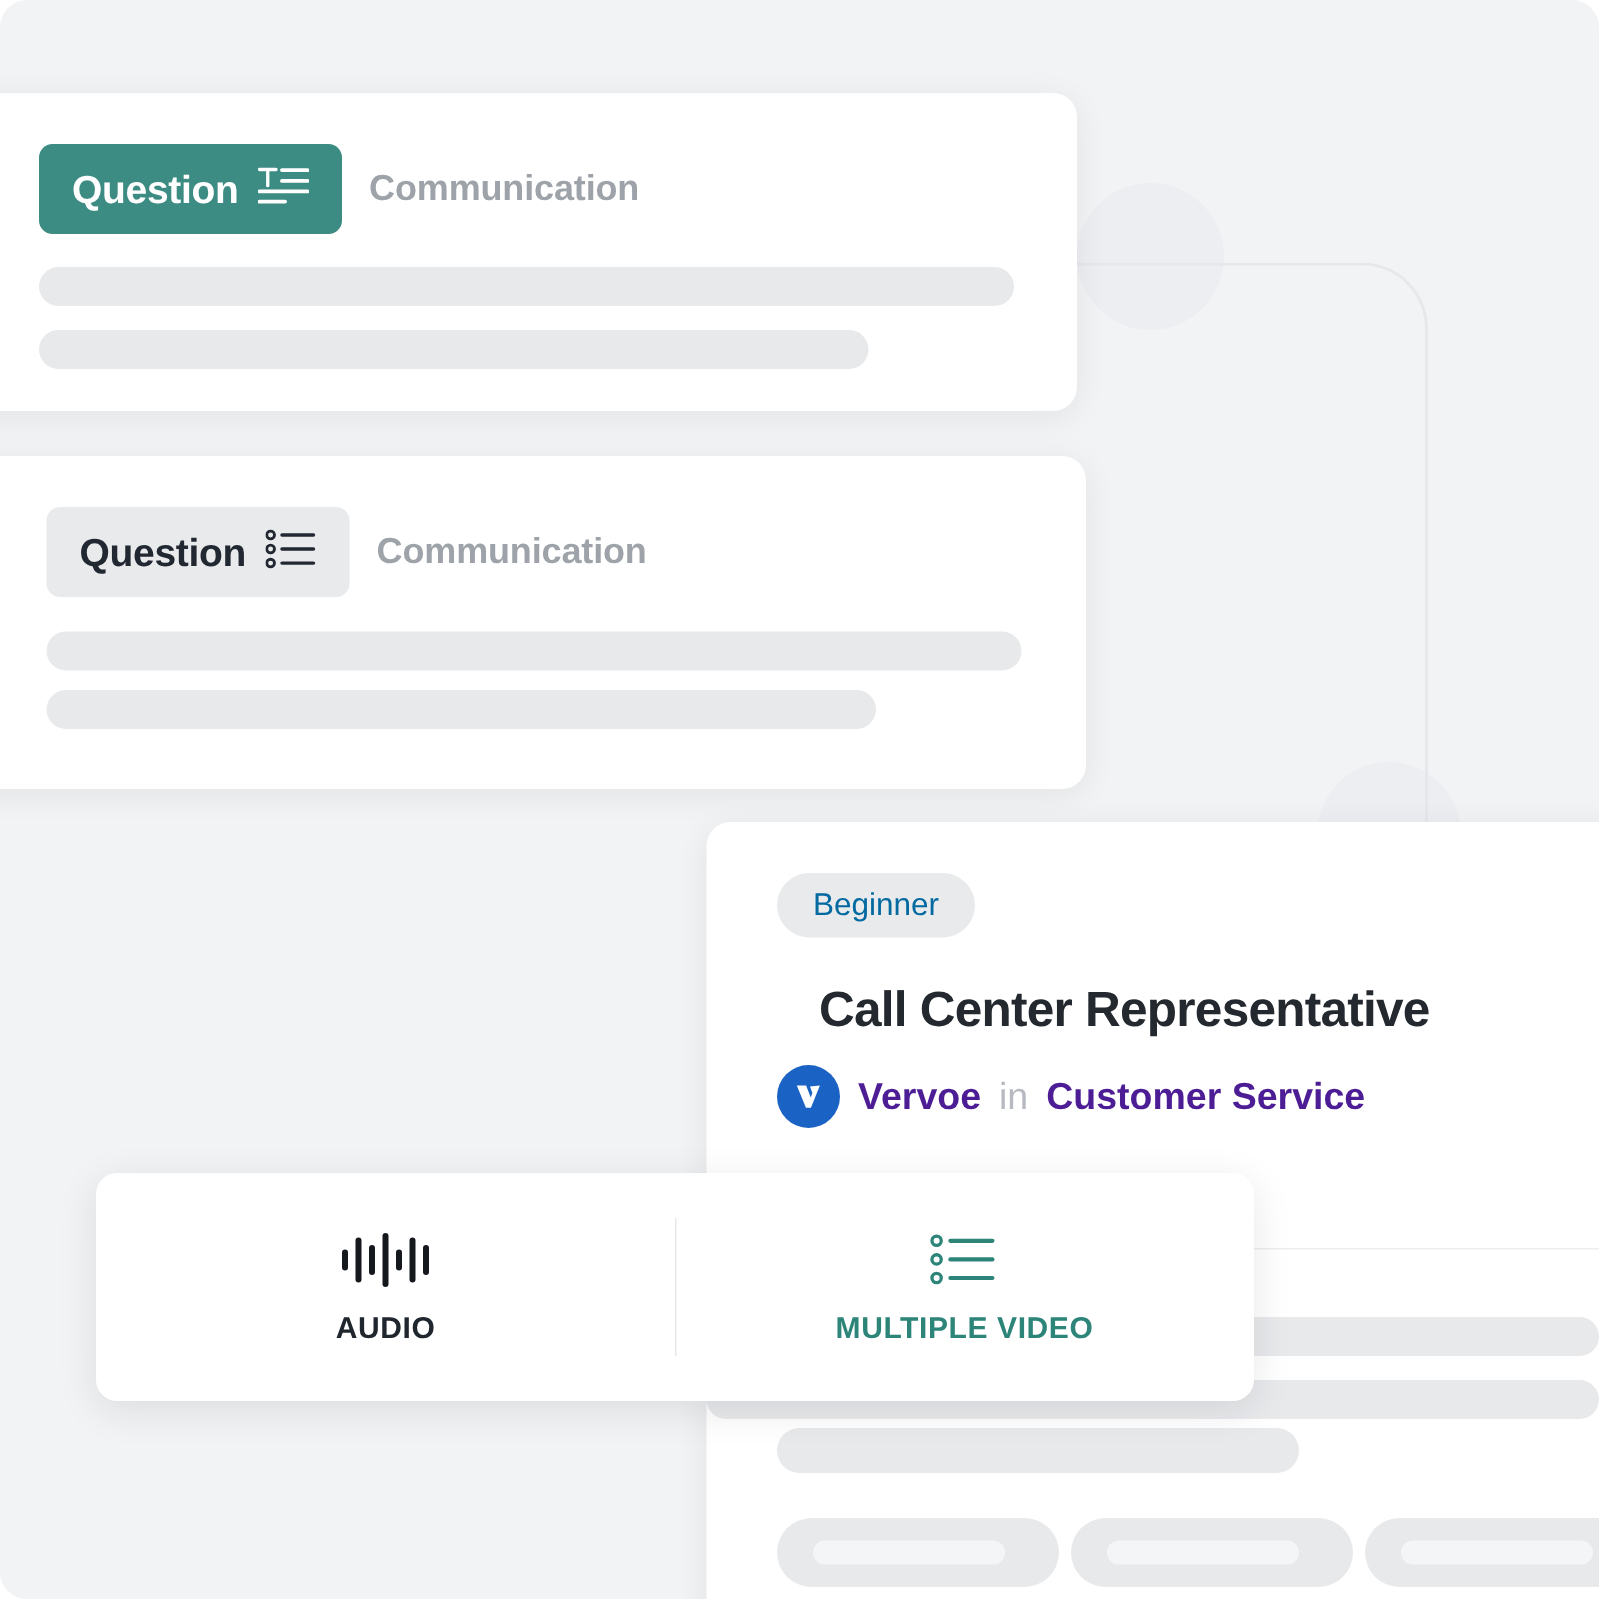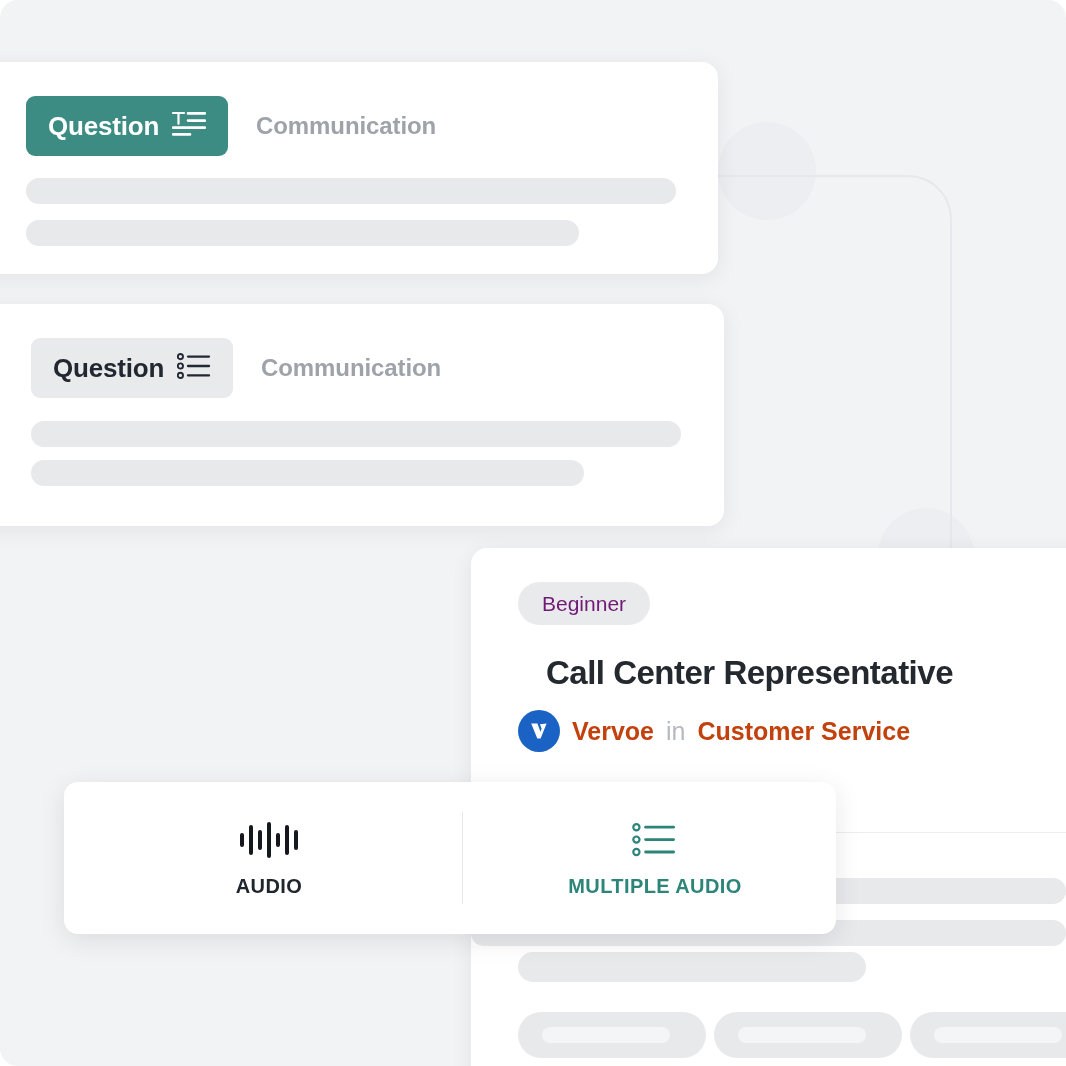--- a/index.html
+++ b/index.html
@@ -93,21 +93,21 @@
     border-radius: 14px;
     box-shadow: 0 6px 26px rgba(25, 32, 48, .10);
     z-index: 6;
   }
 
   
   .q-head {
     position: absolute;
     display: flex;
     align-items: center;
-    gap: 28px;
+    gap: 18px;
   }
   .q-badge {
     display: inline-flex;
     align-items: center;
     gap: 13px;
     border-radius: 9px;
     padding: 15px 22px;
     font-weight: bold;
     font-size: 26px;
     line-height: 1;
@@ -151,21 +151,21 @@
     height: 16px;
     margin-left: 24px;
   }
 
   
   .level-badge {
     position: absolute;
     left: 518px;
     top: 582px;
     background: #e9eaec;
-    color: #701a75;
+    color: #0369a1;
     border-radius: 999px;
     padding: 11px 24px;
     font-size: 21px;
     font-weight: normal;
     line-height: 1;
   }
   .job-title {
     position: absolute;
     left: 546px;
     top: 654px;
@@ -187,37 +187,37 @@
   }
   .vervoe-logo {
     width: 42px; height: 42px;
     border-radius: 50%;
     background: #1a62c3;
     display: inline-flex;
     align-items: center;
     justify-content: center;
     flex: none;
   }
-  .company-name { font-weight: bold; color: #c2410c; text-align: center; }
+  .company-name { font-weight: bold; color: #4c1d95; text-align: center; }
   .in-word { font-weight: normal; color: #b6bac0; }
-  .category-name { font-weight: bold; color: #c2410c; }
+  .category-name { font-weight: bold; color: #4c1d95; }
 
   .job-divider {
     position: absolute;
     left: 471px;
     top: 832px;
     width: 595px;
     height: 1px;
     background: #eceef0;
   }
 
   
   .toolbar-row {
     position: absolute;
-    left: 76px;
+    left: 64px;
     top: 782px;
     width: 772px;
     height: 152px;
     display: flex;
     align-items: center;
     z-index: 7;
   }
   .tool-item {
     flex: 1 1 0;
     height: 92px;
@@ -370,18 +370,18 @@
       <span class="tool-icon">
         <svg width="46" height="36" viewBox="0 0 46 36" fill="none" aria-hidden="true">
           <circle cx="4.4" cy="5.2" r="3.1" stroke="#2d8479" stroke-width="2.2"></circle>
           <circle cx="4.4" cy="17.6" r="3.1" stroke="#2d8479" stroke-width="2.2"></circle>
           <circle cx="4.4" cy="30" r="3.1" stroke="#2d8479" stroke-width="2.2"></circle>
           <path d="M13.6 5.2h28" stroke="#2d8479" stroke-width="2.8" stroke-linecap="round"></path>
           <path d="M13.6 17.6h28" stroke="#2d8479" stroke-width="2.8" stroke-linecap="round"></path>
           <path d="M13.6 30h28" stroke="#2d8479" stroke-width="2.8" stroke-linecap="round"></path>
         </svg>
       </span>
-      <span class="tool-label">MULTIPLE AUDIO</span>
+      <span class="tool-label">MULTIPLE VIDEO</span>
     </div>
 
   </div>
 
 </div>
 
 </body></html>

